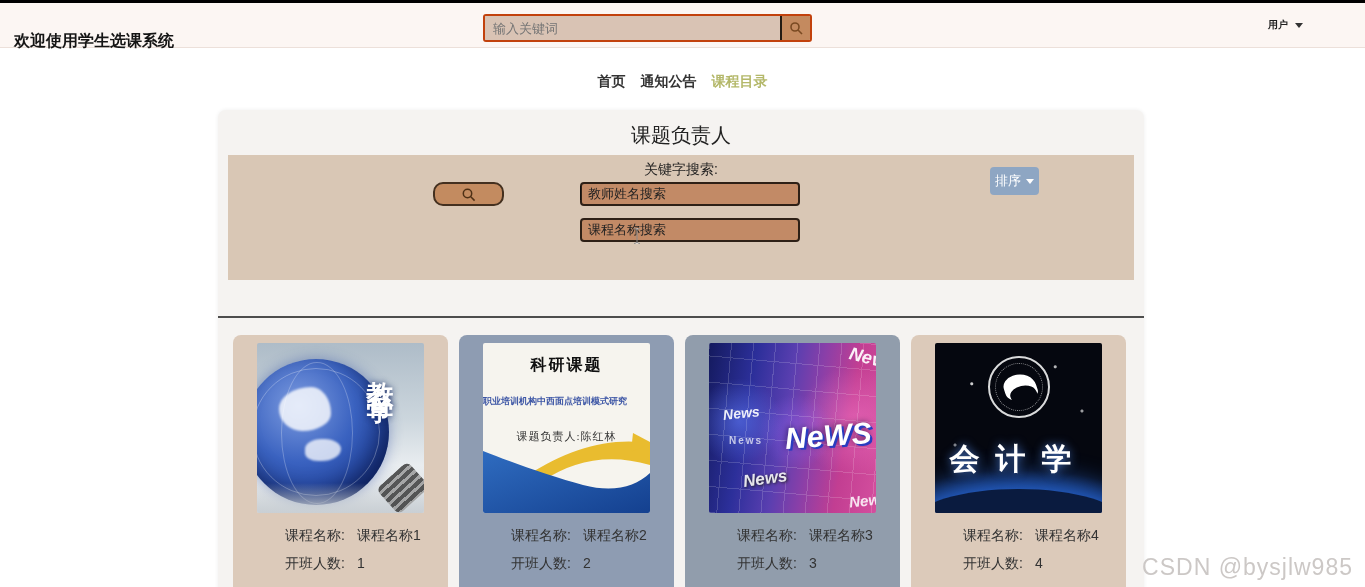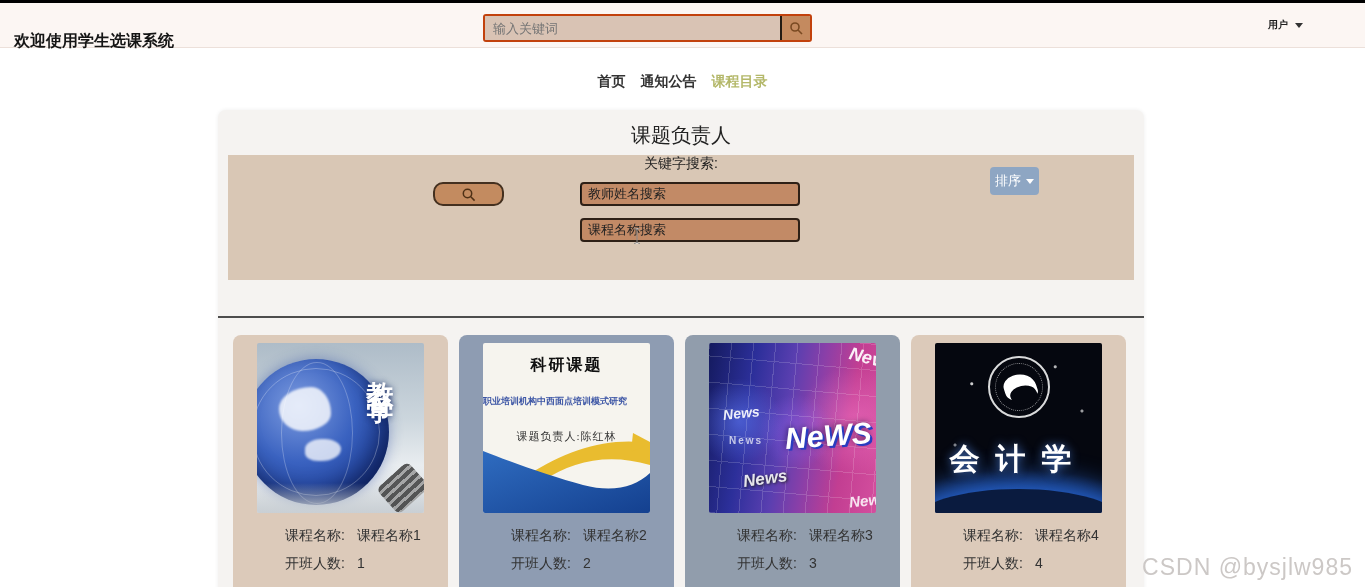--- a/index.html
+++ b/index.html
@@ -22,21 +22,21 @@
   .caret-down.light { border-top-color:#fff; }
   
   .nav { height:62px; background:#fff; display:flex; justify-content:center; align-items:flex-start; padding-top:25px; gap:15px; }
   .nav a { font-size:14px; font-weight:bold; color:#333; text-decoration:none; cursor:pointer; }
   .nav a.active { color:#b4b86a; }
   
   .content { position:absolute; left:218px; top:110px; width:926px; height:500px;
     background:#f5f3f1; border-radius:8px 8px 0 0; box-shadow:0 0 4px rgba(0,0,0,.07); }
   .page-title { text-align:center; padding-top:12px; font-size:20px; font-weight:500; color:#222; }
   .search-panel { position:absolute; left:10px; top:45px; width:906px; height:125px; background:#d9c7b5; }
-  .sp-label { text-align:center; font-size:14px; color:#1f1f1f; }
+  .sp-label { text-align:center; padding-top:6px; font-size:14px; color:#1f1f1f; }
   .sp-search-btn { position:absolute; left:205px; top:27px; width:71px; height:24px;
     background:#c38b60; border:2px solid #44301f; border-radius:10px;
     display:flex; align-items:center; justify-content:center; cursor:pointer; }
   .sp-input { position:absolute; left:345px; width:220px; height:24px;
     background:#c28a66; border:2px solid #2e2016; border-radius:4px;
     font-size:13px; color:#222; padding:0 6px; outline:none; font-family:inherit;margin-left:7px; }
   .sp-input.row1 { top:27px; }
   .sp-input.row2 { top:63px; }
   .sort-btn { position:absolute; left:762px; top:12px; width:49px; height:28px;
     background:#8ea6c3; border:none; border-radius:4px; color:#fff; font-size:13px;

